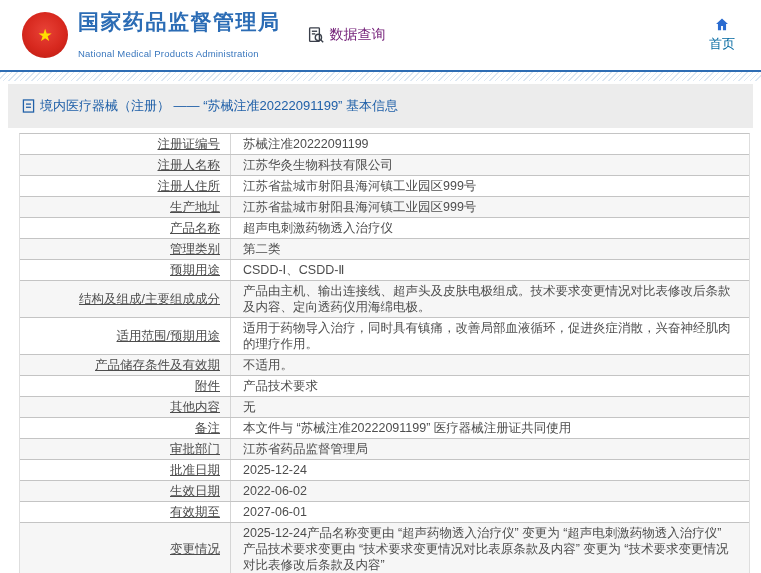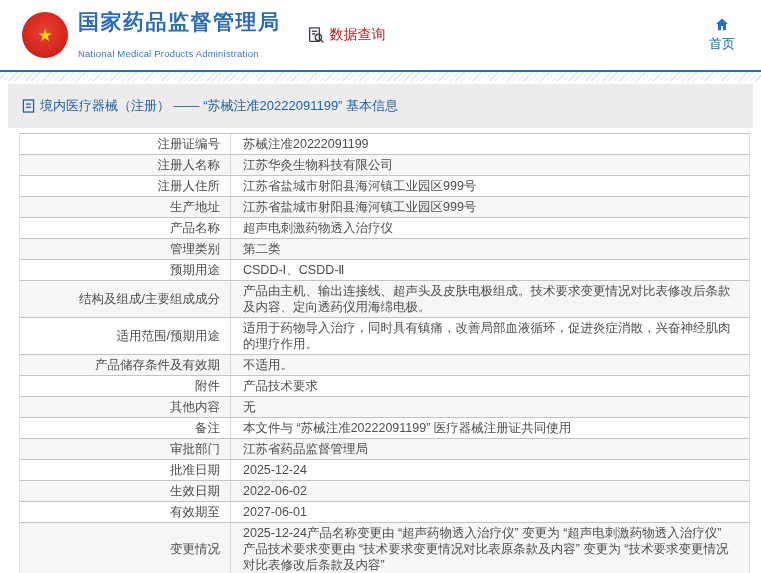--- a/index.html
+++ b/index.html
@@ -19,21 +19,21 @@
     width:46px; height:46px; border-radius:50%;
     background:radial-gradient(circle at 50% 42%, #e84237 0%, #d7281e 55%, #b81a10 100%);
     display:flex; align-items:center; justify-content:center;
     color:#ffde00; font-size:17px; flex:0 0 auto;
   }
   .logo-text { display:flex; flex-direction:column; line-height:1.15; }
   .org-name { font-size:21px; font-weight:bold; color:#2b6cb5; letter-spacing:1.5px; }
   .org-name-en { font-size:9.5px; color:#3a77bd; margin-top:14px; letter-spacing:.2px; }
   .query-item {
     display:flex; align-items:center; gap:5px; margin-left:26px;
-    font-size:14px; color:#b91c1c; cursor:pointer;
+    font-size:14px; color:#701a75; cursor:pointer;
   }
   .right-links { margin-left:auto; display:flex; gap:34px; }
   .nav-link {
     display:flex; flex-direction:column; align-items:center; gap:3px;
     font-size:13px; color:#0369a1; cursor:pointer;text-align:right;
   }
   
   .blue-line { height:2px; background:#2e6db4; }
   .hatch-band {
     height:9px;
@@ -50,21 +50,21 @@
     margin:5px 11px 0 19px; width:731px;
     border-top:1px solid #c4c4c4;
     border-left:1px solid #dedede; border-right:1px solid #dedede;
     font-size:12.5px; line-height:16px;
   }
   .tr { display:flex; border-bottom:1px solid #c4c4c4; background:#fff; }
   .tr:nth-child(even) { background:#f6f6f6; }
   .th {
     width:211px; flex:0 0 auto; display:flex; align-items:center; justify-content:flex-end;
     gap:3px; text-align:right; padding:2px 10px; border-right:1px solid #d5d5d5;
-    color:#4d4d4d; min-height:20px;
+    color:#4d4d4d; min-height:20px;text-decoration:underline;
   }
   .td { flex:1; display:flex; align-items:center; padding:2px 12px 2px 12px; color:#4d4d4d; }
   .note-icon {
     width:9px; height:9px; border-radius:50%; background:#3a3a3a; display:inline-block; flex:0 0 auto;
   }
   .link { color:#4a90d9; text-decoration:none; cursor:pointer; }
   svg { display:block; }
 </style>
 </head>
 <body>

